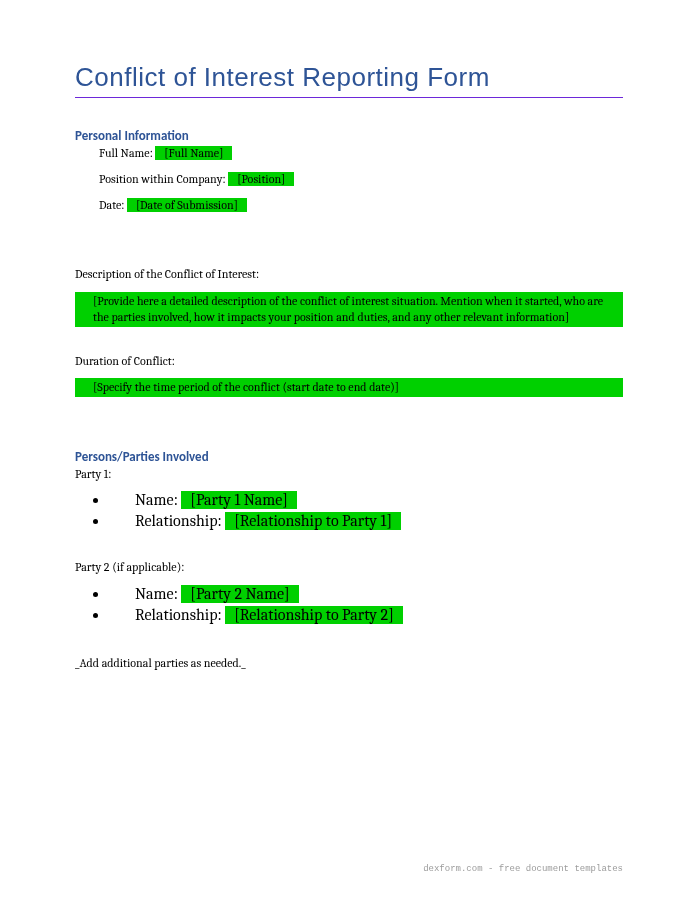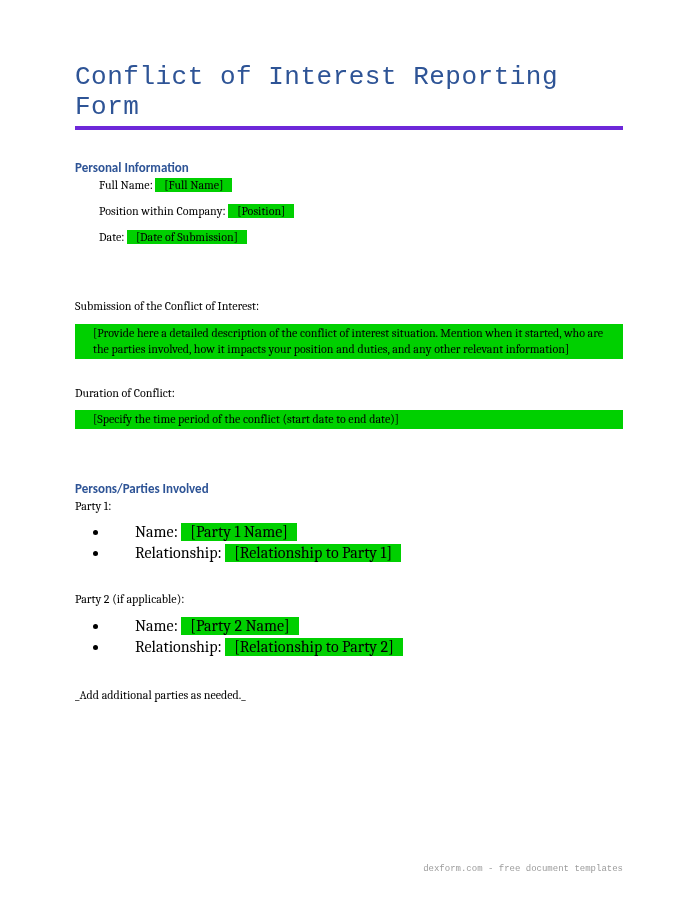--- a/index.html
+++ b/index.html
@@ -9,26 +9,26 @@
     background: #fff;
     font-family: Cambria, Georgia, serif;
     font-size: 12px;
     color: #000;
     position: relative;
   }
   .page {
     padding: 62px 72px 40px 75px;
   }
   .main-title {
-    font-family: Liberation Mono, monospace;
+    font-family: Liberation Sans, sans-serif;
     font-size: 26px;
     font-weight: 400;
     color: #2e5496;
     padding-bottom: 4px;
-    border-bottom: 4px solid #6d28d9;
+    border-bottom: 1px solid #6d28d9;
     margin-bottom: 30px;
     letter-spacing: 0.5px;
   }
   .section-heading {
     font-family: Calibri, Arial, sans-serif;
     font-size: 13px;
     font-weight: 700;
     color: #2e5496;
     margin-bottom: 2px;
   }
@@ -98,21 +98,21 @@
     <span class="label">Position within Company:</span>
     <span class="placeholder">[Position]</span>
   </div>
   <div class="field-line">
     <span class="label">Date:</span>
     <span class="placeholder">[Date of Submission]</span>
   </div>
 
   <div class="section-gap-lg"></div>
 
-  <div class="field-line">Submission of the Conflict of Interest:</div>
+  <div class="field-line">Description of the Conflict of Interest:</div>
   <div class="block-placeholder">[Provide here a detailed description of the conflict of interest situation. Mention when it started, who are the parties involved, how it impacts your position and duties, and any other relevant information]</div>
 
   <div class="subgap"></div>
 
   <div class="field-line">Duration of Conflict:</div>
   <div class="block-placeholder">[Specify the time period of the conflict (start date to end date)]</div>
 
   <div class="section-gap-lg"></div>
 
   <div class="section-heading">Persons/Parties Involved</div>

